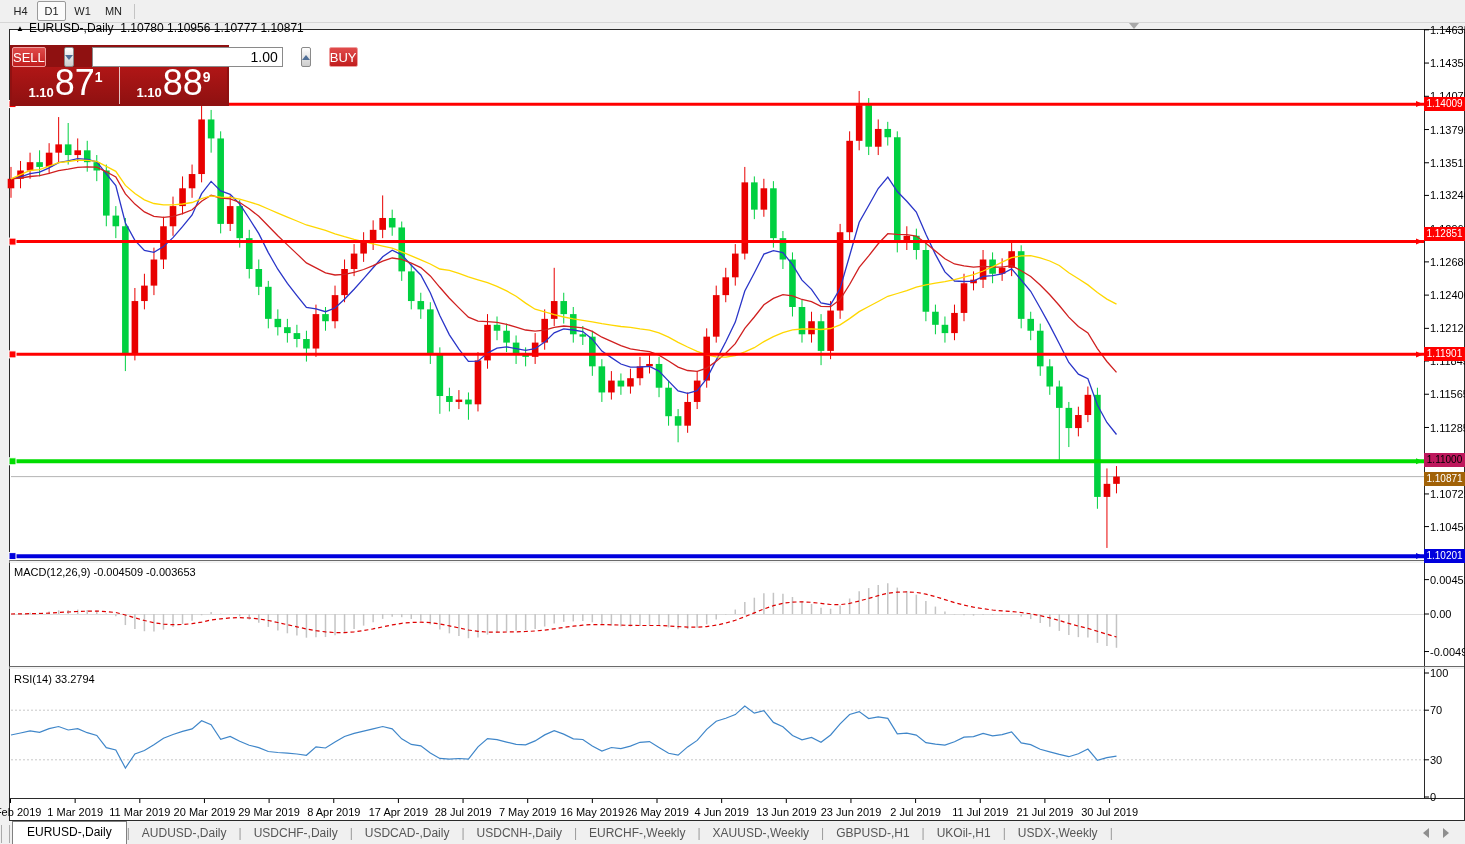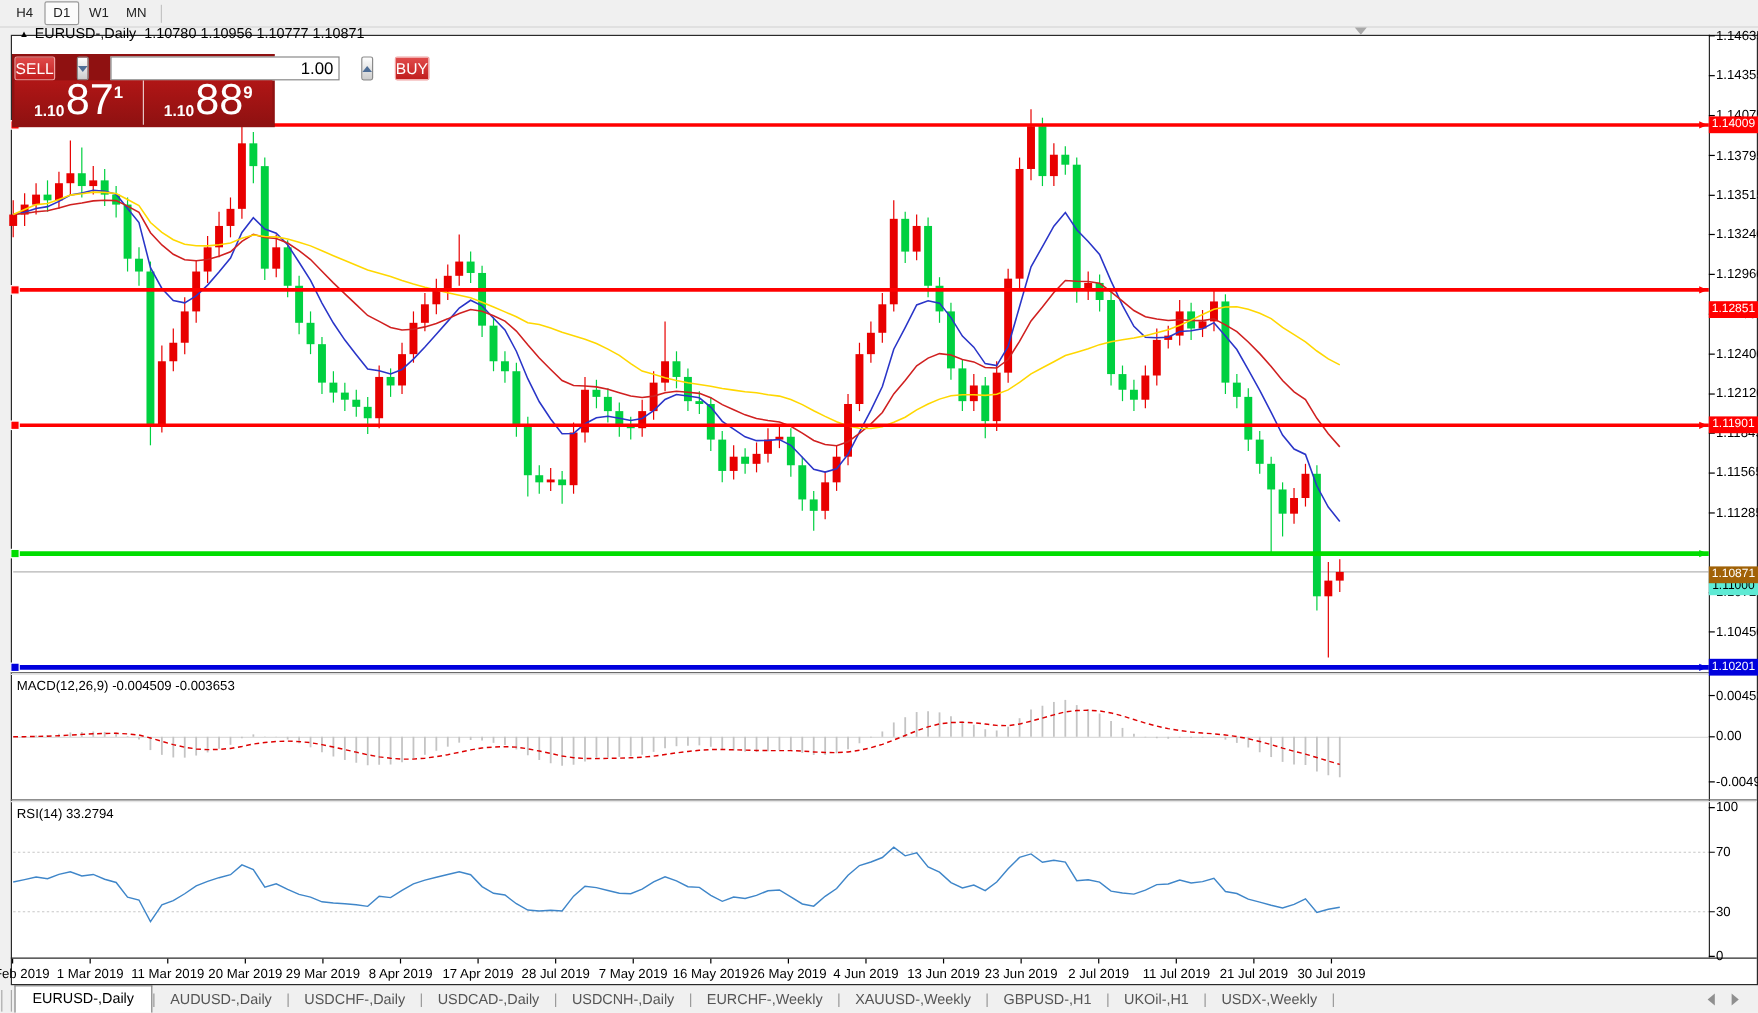--- a/index.html
+++ b/index.html
@@ -495,23 +495,23 @@
     <div class="axis-label" style="left:1430px;top:228.6px">1.12960</div>
     <div class="axis-label" style="left:1430px;top:261.9px">1.12680</div>
     <div class="axis-label" style="left:1430px;top:295.1px">1.12400</div>
     <div class="axis-label" style="left:1430px;top:328.4px">1.12120</div>
     <div class="axis-label" style="left:1430px;top:361.0px">1.11845</div>
     <div class="axis-label" style="left:1430px;top:394.2px">1.11565</div>
     <div class="axis-label" style="left:1430px;top:427.5px">1.11285</div>
     <div class="axis-label" style="left:1430px;top:493.9px">1.10725</div>
     <div class="axis-label" style="left:1430px;top:526.6px">1.10450</div>
     <div class="price-badge" style="top:104.1px;background:#ff0000;color:#ffffff">1.14009</div>
-    <div class="price-badge" style="top:258px;background:#ff0000;color:#ffffff">1.12851</div>
+    <div class="price-badge" style="top:234px;background:#ff0000;color:#ffffff">1.12851</div>
     <div class="price-badge" style="top:354.4px;background:#ff0000;color:#ffffff">1.11901</div>
-    <div class="price-badge" style="top:489px;background:#5eead4;color:#000000">1.11000</div>
+    <div class="price-badge" style="top:460px;background:#be185d;color:#000000">1.11000</div>
     <div class="price-badge" style="top:556.1px;background:#0000dd;color:#ffffff">1.10201</div>
     <div class="price-badge" style="top:479px;background:#a16207;color:#ffffff">1.10871</div>
     <div class="axis-label" style="left:1430px;top:579.6px">0.004524</div>
     <div class="axis-label" style="left:1430px;top:614.0px">0.00</div>
     <div class="axis-label" style="left:1430px;top:651.5px">-0.00494</div>
     <div class="axis-label" style="left:1430px;top:673.0px">100</div>
     <div class="axis-label" style="left:1430px;top:710.2px">70</div>
     <div class="axis-label" style="left:1430px;top:759.8px">30</div>
     <div class="axis-label" style="left:1430px;top:797.0px">0</div>
     <div class="date-label" style="left:10.5px">20 Feb 2019</div>

